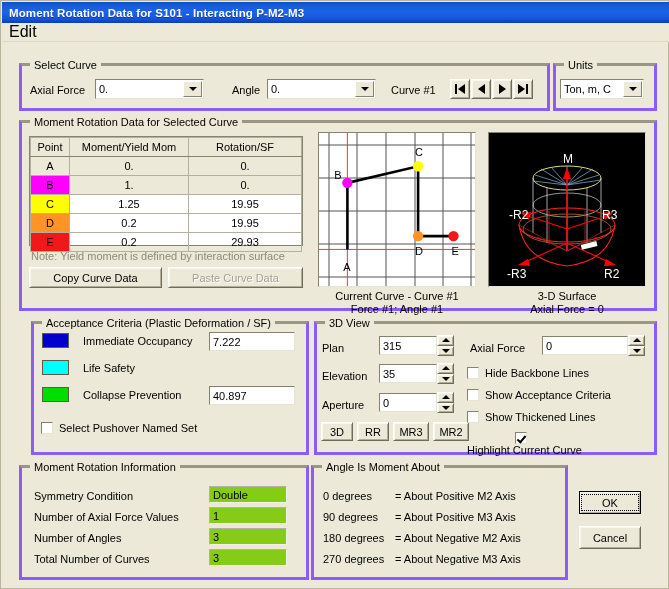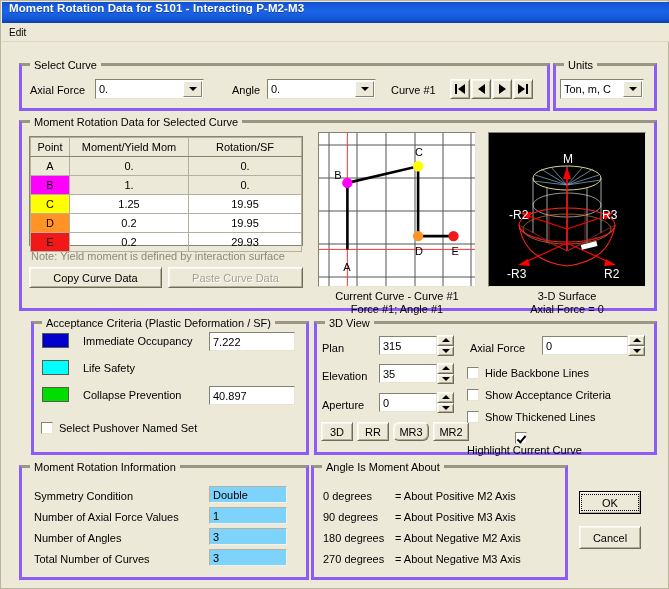--- a/index.html
+++ b/index.html
@@ -11,31 +11,31 @@
     color:#000;
     -webkit-font-smoothing:none;
   }
   #app{position:relative;width:669px;height:589px;box-sizing:border-box;border:1px solid #b9b59e;background:#ece9d8;}
 
   
   .titlebar{
     position:absolute;left:1px;top:1px;width:667px;height:21px;
     background:linear-gradient(to bottom,#0f4fc8 0%,#1657d8 12%,#1b64e8 45%,#1458d8 78%,#0a3fb0 100%);
     color:#fff;font-weight:bold;font-size:11.5px;
-    display:flex;align-items:flex-start;
+    display:flex;align-items:center;
   }
   .titlebar .ttxt{padding-left:7px;letter-spacing:0.1px;text-shadow:0 1px 0 rgba(0,0,0,.35);}
 
   
   .menubar{
     position:absolute;left:1px;top:22px;width:667px;height:18px;
     background:#ece9d8;display:flex;align-items:center;
     border-bottom:1px solid #dcd8c4;
   }
-  .menubar .mi{padding:1px 7px;font-size:10px;cursor:default;}
+  .menubar .mi{padding:1px 7px;font-size:16px;cursor:default;}
 
   
   .group{position:absolute;border:3px solid #8b5cf6;border-top-color:#9a9684;}
   .group > .gtitle{
     position:absolute;top:-7px;left:8px;background:#ece9d8;padding:0 4px;
     font-size:11px;color:#000;white-space:nowrap;
   }
 
   
   .lbl{position:absolute;font-size:11px;white-space:nowrap;}
@@ -44,21 +44,21 @@
   .tbox{
     position:absolute;box-sizing:border-box;
     background:#fff;
     border:1px solid;
     border-color:#85826e #e7e4d4 #e7e4d4 #85826e;
     font-size:11px;
     padding:1px 0 0 3px;
     display:flex;align-items:center;
     overflow:hidden;white-space:nowrap;
   }
-  .tbox.flat{background:#7dd3fc;border-color:#b5b2a0 #f4f2e6 #f4f2e6 #b5b2a0;}
+  .tbox.flat{background:#84cc16;border-color:#b5b2a0 #f4f2e6 #f4f2e6 #b5b2a0;}
 
   .combo{
     position:absolute;box-sizing:border-box;background:#fff;
     border:1px solid;border-color:#85826e #e7e4d4 #e7e4d4 #85826e;
     font-size:11px;display:flex;align-items:center;overflow:hidden;
   }
   .combo .ctext{flex:1;padding-left:3px;white-space:nowrap;}
   .combo .carrow{
     width:17px;align-self:stretch;margin:1px 1px 1px 0;
     background:#ece9d8;
@@ -418,21 +418,21 @@
         <i class="tri-dn"></i>
       </div>
   </div>
 
   <div class="btn" style="left:320px;top:421px;width:32px;height:19px;">
     <span>3D</span>
   </div>
   <div class="btn" style="left:356px;top:421px;width:32px;height:19px;">
     <span>RR</span>
   </div>
-  <div class="btn" style="left:392px;top:421px;width:36px;height:19px;border-radius:6px;">
+  <div class="btn" style="left:392px;top:421px;width:36px;height:19px;">
     <span>MR3</span>
   </div>
   <div class="btn" style="left:432px;top:421px;width:36px;height:19px;">
     <span>MR2</span>
   </div>
 
   <span class="lbl" style="left:469px;top:341px;">Axial Force</span>
   <div class="tbox" style="left:541px;top:335px;width:86px;height:19px;">
     <span>0</span>
   </div>

